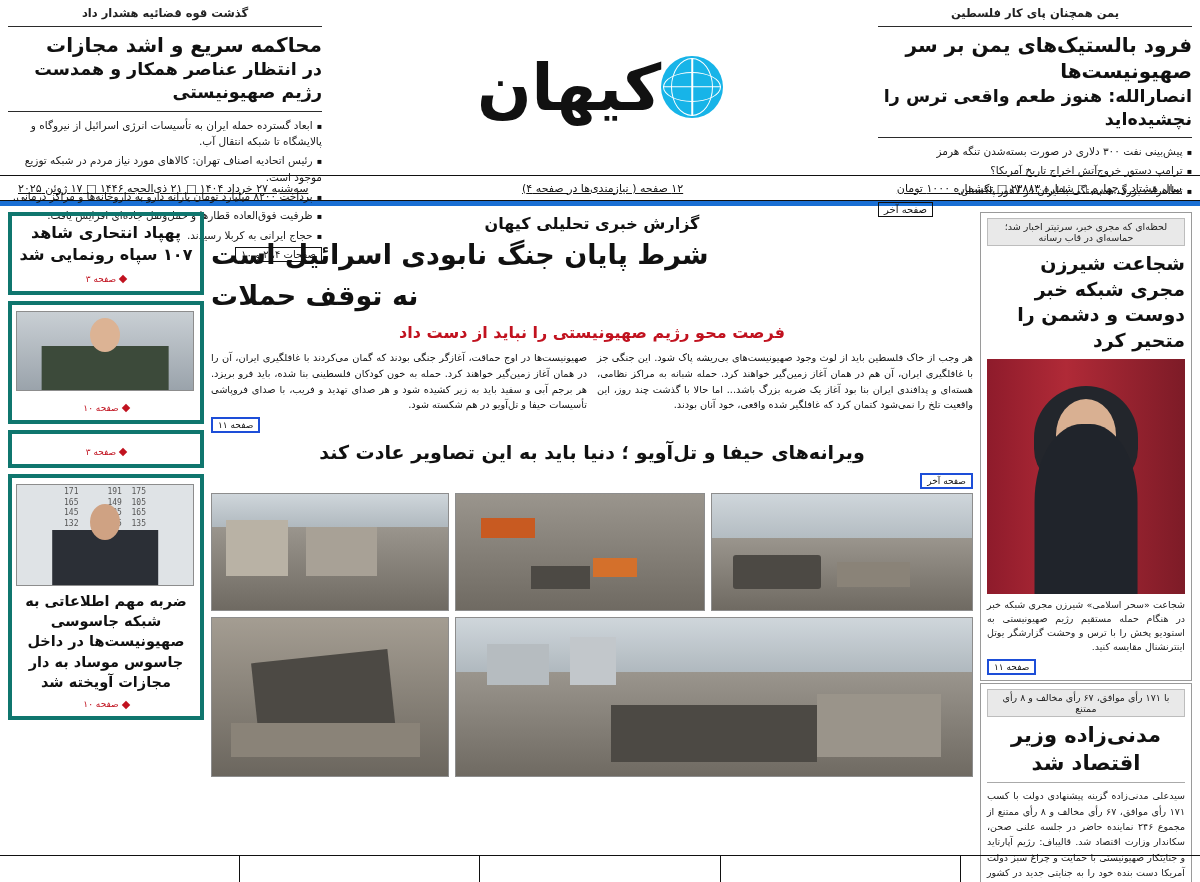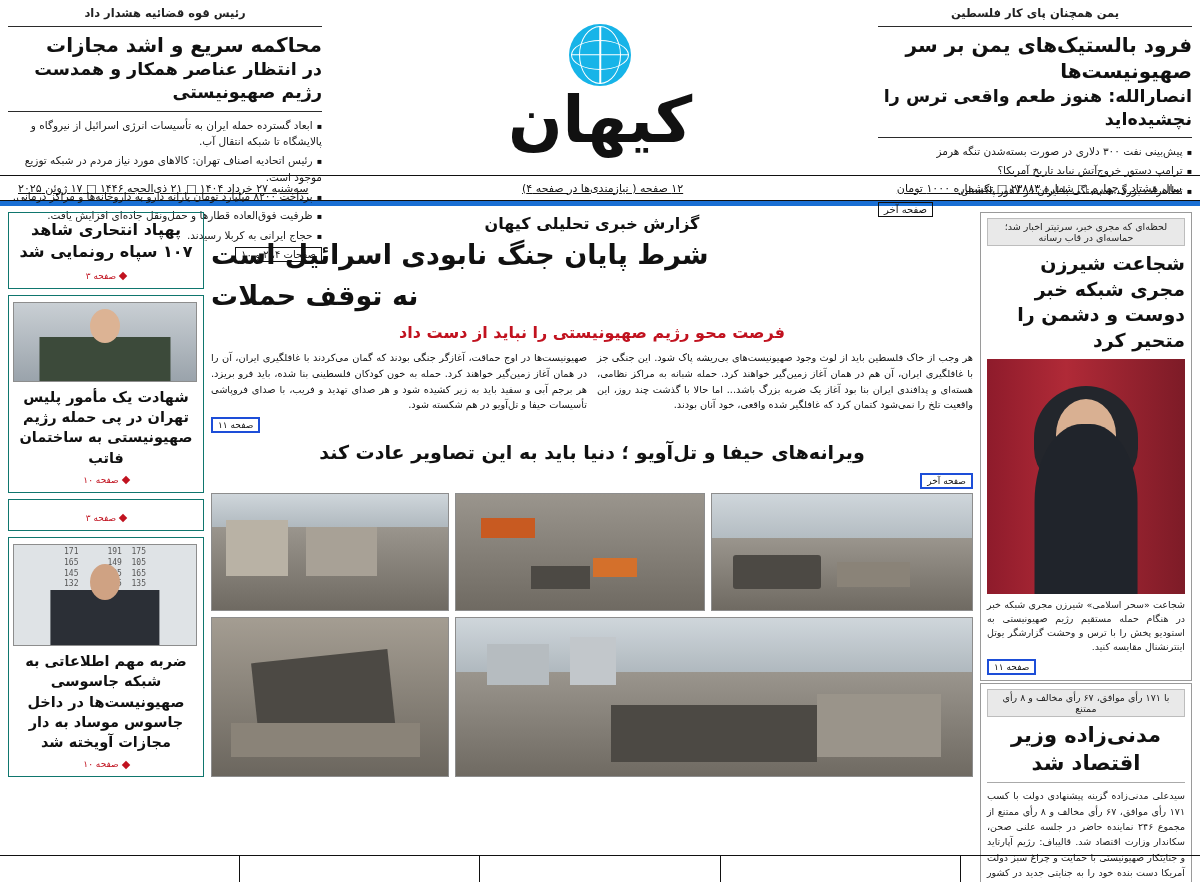--- a/index.html
+++ b/index.html
@@ -22,21 +22,21 @@
   .kicker{font-size:11.5px;text-align:center;color:#222;margin:2px 0 4px;font-weight:bold;}
   .mh-head{font-size:20px;font-weight:bold;line-height:1.32;text-align:right;letter-spacing:-0.3px;}
   .mh-head.small{font-size:17.5px;}
   .rule{border-top:1px solid #2b2b2b;margin:6px 0 5px;}
   .bullets{font-size:10.5px;line-height:1.55;text-align:right;color:#1a1a1a;}
   .bullets div{margin-bottom:3px;}
   .bul:before{content:"\25AA";font-size:8px;margin-left:4px;color:#111;}
   .pageref{font-size:10px;text-align:left;margin-top:4px;}
   .pageref span{border:1px solid #111;padding:1px 5px;display:inline-block;}
 
-  .logo-wrap{display:flex;flex-direction:column;align-items:center;}
+  .logo-wrap{display:flex;align-items:center;}
   .globe{width:62px;height:62px;border-radius:50%;background:#17b4e8;position:relative;margin-bottom:2px;}
   .globe:before{content:"";position:absolute;left:50%;top:2px;bottom:2px;width:1.5px;background:#fff;transform:translateX(-50%);}
   .globe:after{content:"";position:absolute;top:50%;left:2px;right:2px;height:1.5px;background:#fff;transform:translateY(-50%);}
   .globe i{position:absolute;left:10px;top:2px;right:10px;bottom:2px;border:1.5px solid #fff;border-radius:50%;}
   .globe u{position:absolute;left:2px;top:16px;right:2px;bottom:16px;border:1.5px solid #fff;border-radius:50%;}
   .paper-name{font-family:"DejaVu Sans","Liberation Sans",sans-serif;font-size:64px;font-weight:bold;line-height:1;letter-spacing:2px;color:#111;}
 
   
   .infobar{display:flex;align-items:center;height:26px;border-top:1.5px solid #111;border-bottom:1.5px solid #111;font-size:11px;padding:0 8px;box-sizing:border-box;}
   .infobar .seg{padding:0 10px;white-space:nowrap;text-decoration:underline;}
@@ -65,21 +65,21 @@
   .lead-title{font-size:27px;font-weight:bold;line-height:1.22;text-align:left;letter-spacing:-0.5px;margin:2px 0 6px;}
   .lead-sub{font-size:16px;font-weight:bold;text-align:center;color:#c1121f;margin:4px 0 8px;}
   .lead-cols{display:flex;gap:10px;font-size:9.8px;line-height:1.62;text-align:justify;}
   .lead-cols > div{flex:1;}
   .sec-head{font-size:19px;font-weight:bold;text-align:center;margin:8px 0 6px;}
   .grid-photos{display:grid;grid-template-columns:1.1fr 1.05fr 1fr;grid-template-rows:118px 160px;gap:6px;}
   .ph{background:#7d8890;border:1px solid #8d8d8d;position:relative;overflow:hidden;}
   .ph.span2{grid-column:span 2;}
 
   
-  .side-box{border:1px solid #0f766e;box-sizing:border-box;padding:6px 6px 5px;text-align:center;}
+  .side-box{border:4px solid #0f766e;box-sizing:border-box;padding:6px 6px 5px;text-align:center;}
   .side-title{font-size:16px;font-weight:bold;line-height:1.4;text-align:center;}
   .side-title.sm{font-size:14.5px;}
   .side-pg{display:inline-block;font-size:9px;color:#c1121f;margin-top:5px;}
   .diamond{display:inline-block;width:6px;height:6px;background:#c1121f;transform:rotate(45deg);margin-left:4px;vertical-align:middle;}
   .side-photo{width:100%;height:78px;background:#5d6a72;margin-bottom:5px;border:1px solid #8d8d8d;overflow:hidden;position:relative;}
 
   
   .bottom{position:absolute;left:0;bottom:0;width:1200px;height:26px;border-top:1px solid #111;display:flex;}
   .bseg{flex:1;border-left:1px solid #111;}
   .bseg:last-child{border-left:none;}
@@ -109,40 +109,40 @@
   <div class="masthead">
 
     <div class="mh-col mh-left">
       <div class="kicker">یمن همچنان پای کار فلسطین</div>
       <div class="rule"></div>
       <div class="mh-head">فرود بالستیک‌های یمن بر سر صهیونیست‌ها</div>
       <div class="mh-head small">انصارالله: هنوز طعم واقعی ترس را نچشیده‌اید</div>
       <div class="rule"></div>
       <div class="bullets">
         <div class="bul">پیش‌بینی نفت ۳۰۰ دلاری در صورت بسته‌شدن تنگه هرمز</div>
-        <div class="bul">ترامپ دستور خروج‌آتش نباید تاریخ آمریکا؟</div>
+        <div class="bul">ترامپ دستور خروج‌آتش اخراج تاریخ آمریکا؟</div>
         <div class="bul">تظاهرات بزرگ همبستگی با ایران در لاهور پاکستان.</div>
       </div>
       <div class="pageref">
         <span>صفحه آخر</span>
       </div>
     </div>
 
     <div class="mh-col mh-center">
       <div class="logo-wrap">
         <div class="globe">
             <i></i>
             <u></u>
           </div>
         <div class="paper-name">کیهان</div>
       </div>
     </div>
 
     <div class="mh-col mh-right">
-      <div class="kicker">رئیس قوه قضائیه هشدار داد</div>
+      <div class="kicker">گذشت قوه قضائیه هشدار داد</div>
       <div class="rule"></div>
       <div class="mh-head">محاکمه سریع و اشد مجازات</div>
       <div class="mh-head small">در انتظار عناصر همکار و همدست رژیم صهیونیستی</div>
       <div class="rule"></div>
       <div class="bullets">
         <div class="bul">ابعاد گسترده حمله ایران به تأسیسات انرژی اسرائیل از نیروگاه و پالایشگاه تا شبکه انتقال آب.</div>
         <div class="bul">رئیس اتحادیه اصناف تهران: کالاهای مورد نیاز مردم در شبکه توزیع موجود است.</div>
         <div class="bul">پرداخت ۸۲۰۰ میلیارد تومان یارانه دارو به داروخانه‌ها و مراکز درمانی.</div>
         <div class="bul">ظرفیت فوق‌العاده قطارها و حمل‌ونقل جاده‌ای افزایش یافت.</div>
         <div class="bul">حجاج ایرانی به کربلا رسیدند.</div>
@@ -246,21 +246,20 @@
           <span class="diamond"></span><span>صفحه ۳</span>
         </div>
       </div>
 
       <div class="side-box">
         <div class="side-photo">
           <div class="officer-bg"></div>
             <div class="officer-torso"></div>
             <div class="officer-head"></div>
         </div>
-        <div class="side-title sm">شهادت یک مأمور پلیس تهران در پی حمله رژیم صهیونیستی به ساختمان فاتب</div>
         <div class="side-pg">
           <span class="diamond"></span><span>صفحه ۱۰</span>
         </div>
       </div>
 
       <div class="side-box">
         <div class="side-pg">
           <span class="diamond"></span><span>صفحه ۳</span>
         </div>
       </div>

